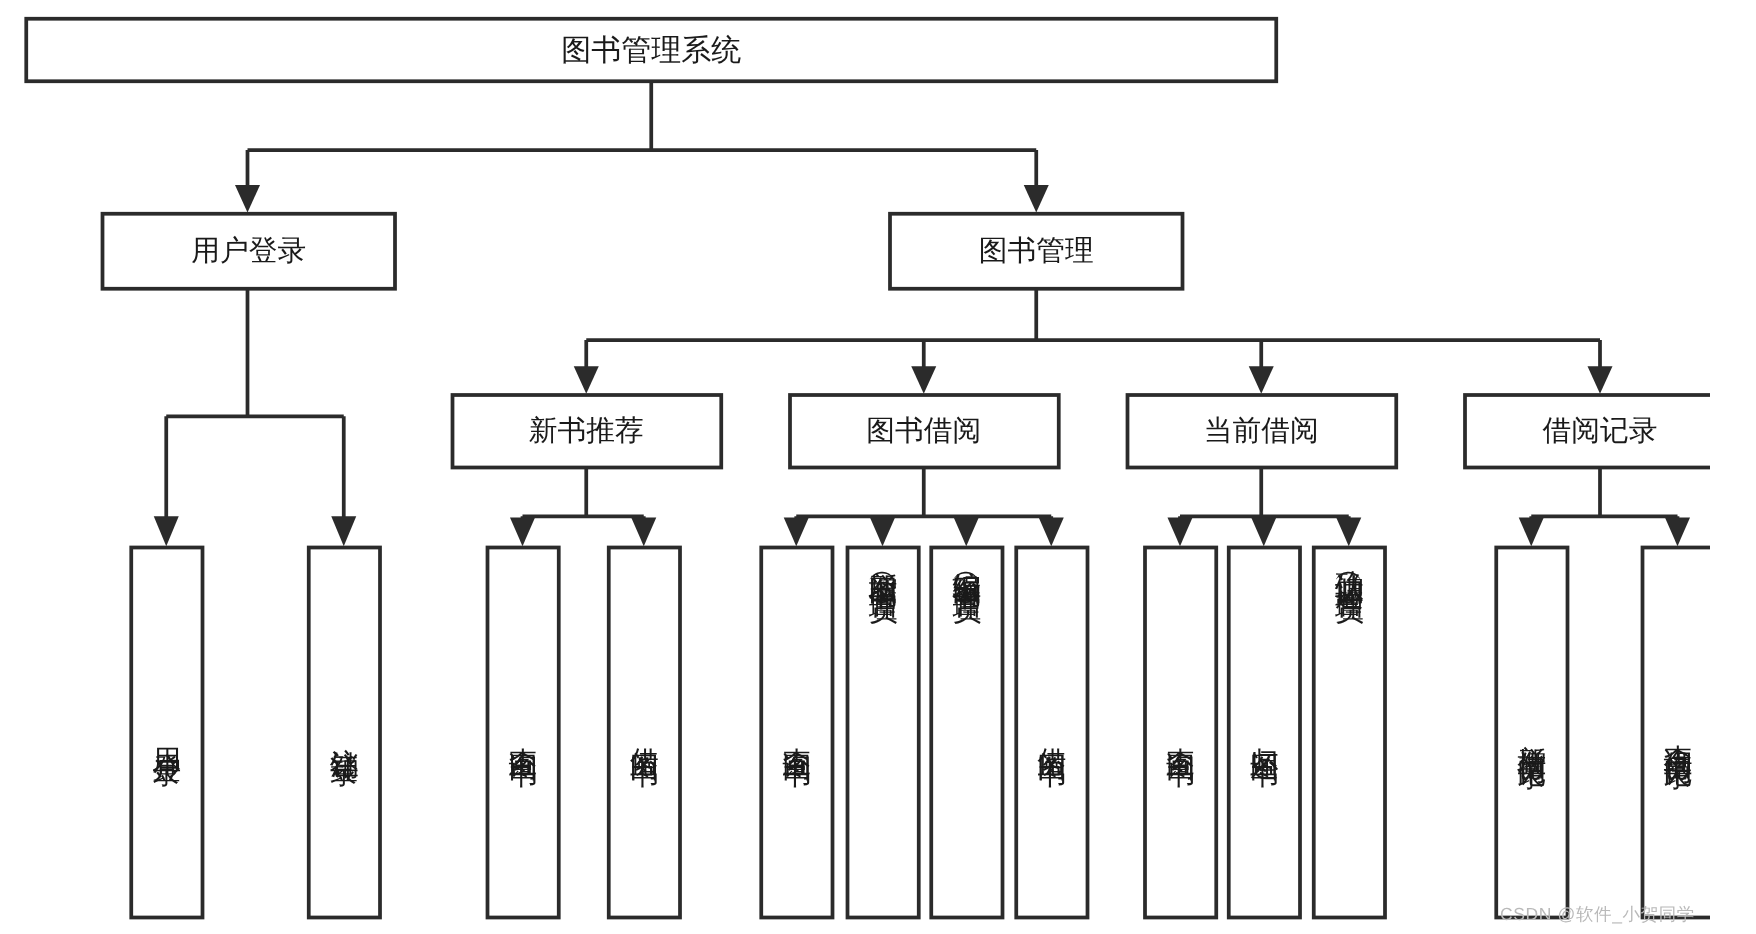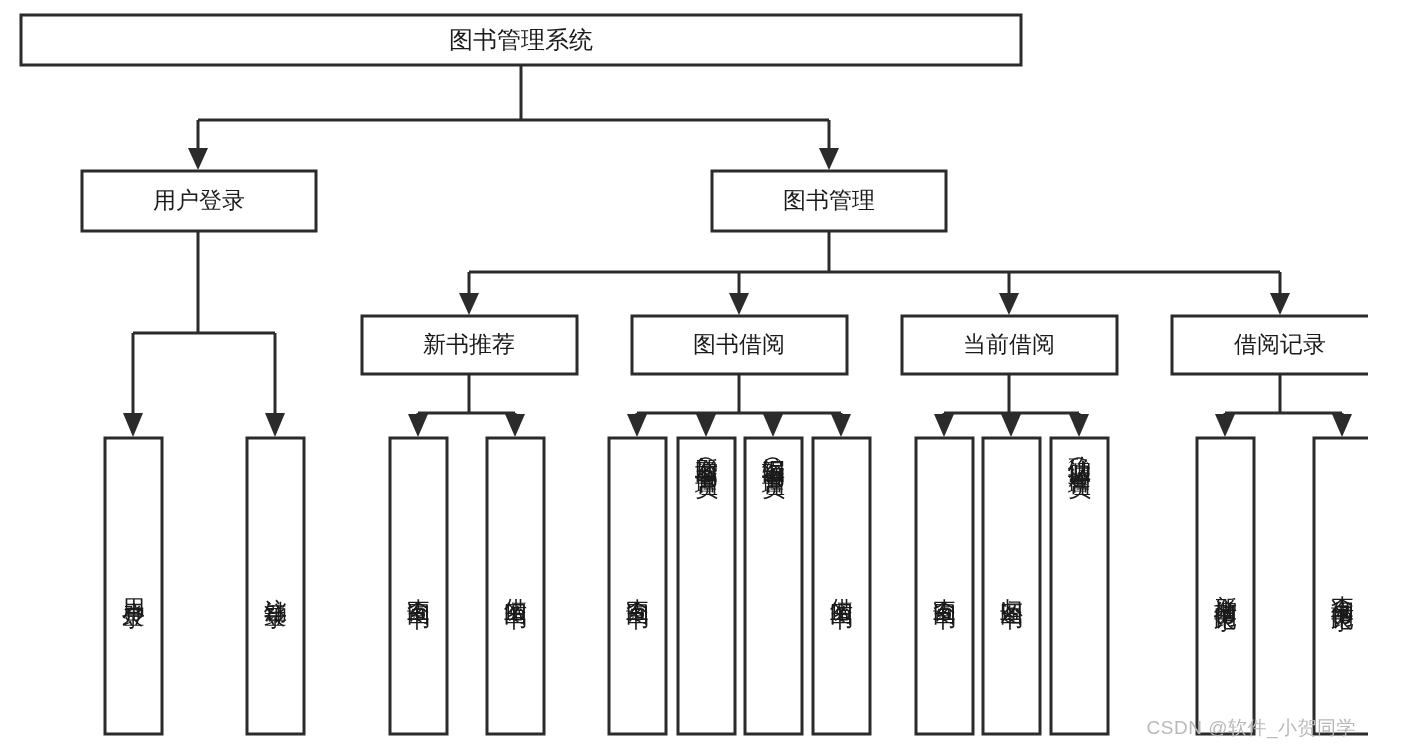--- a/index.html
+++ b/index.html
@@ -71,21 +71,21 @@
     line-height: 1.18;
     letter-spacing: 3px;
     color: #1a1a1a;
     white-space: nowrap;
   }
   .watermark {
     position: absolute;
     right: 12px;
     bottom: 6px;
     font-family: "Liberation Sans", "DejaVu Sans", sans-serif;
-    font-size: 19px;
+    font-size: 14px;
     color: #b9b9b9;
     letter-spacing: 0.5px;
     white-space: nowrap;
   }
 </style>
 </head>
 <body>
 
 <div id="diagram-root">
 

